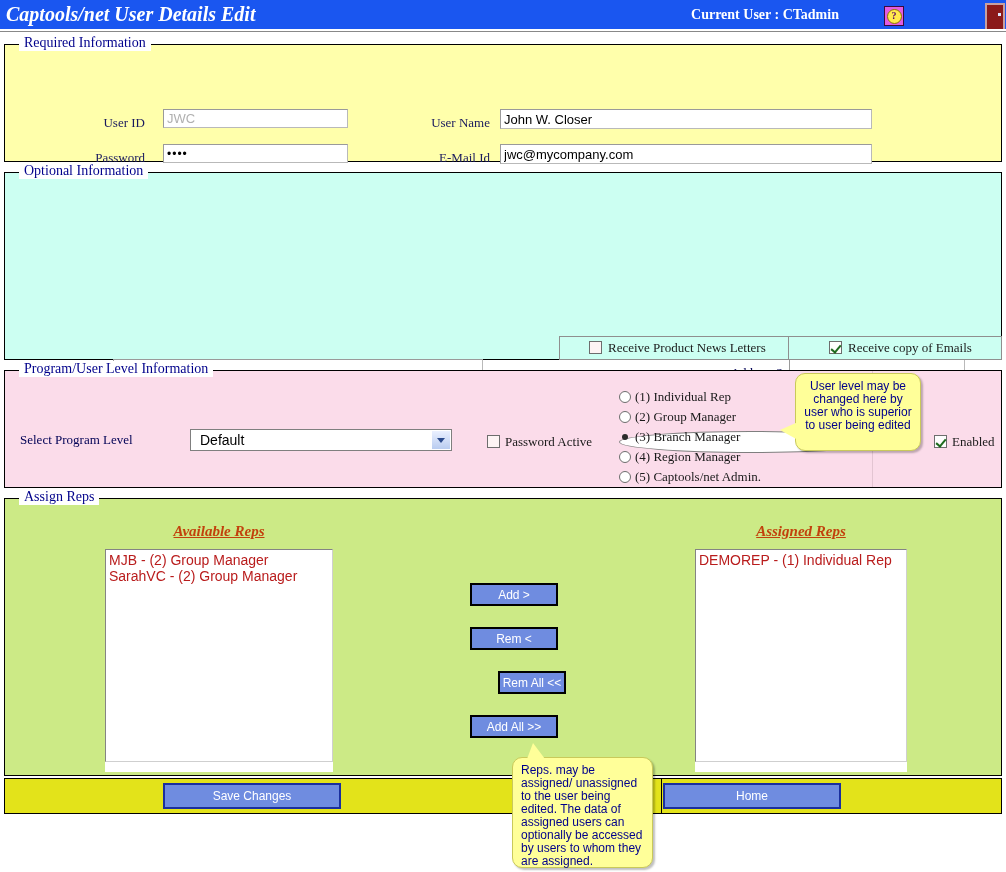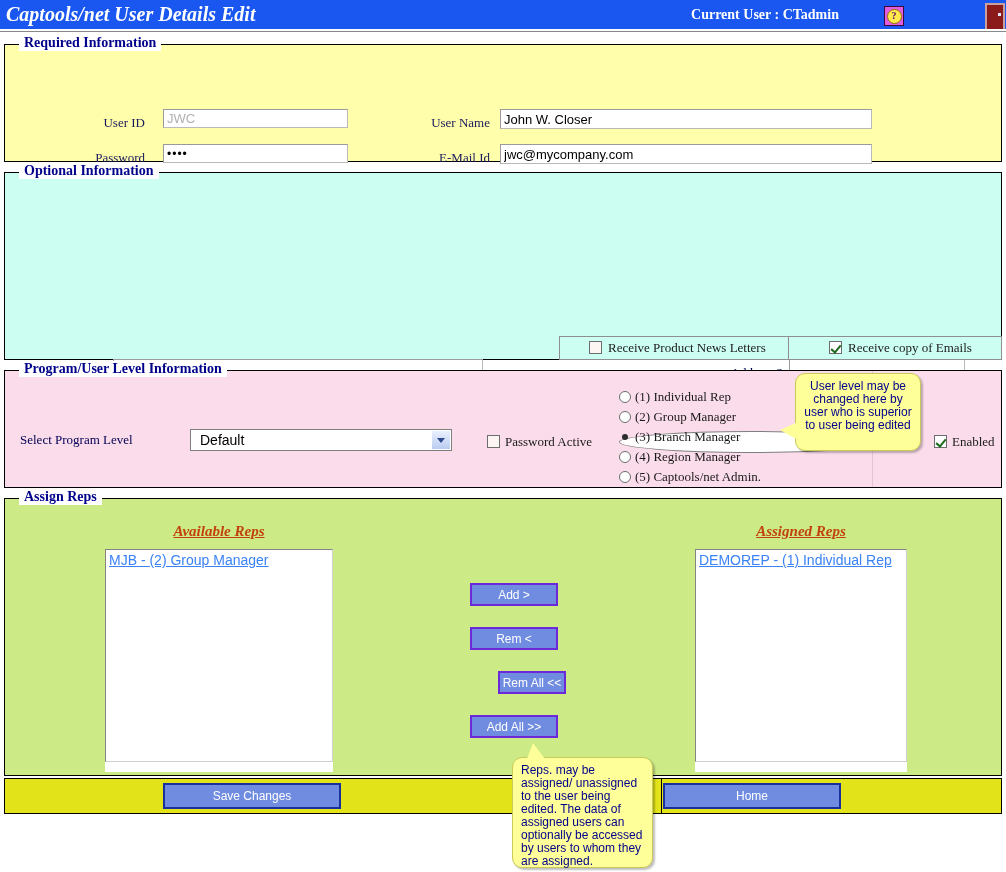--- a/index.html
+++ b/index.html
@@ -50,21 +50,21 @@
   }
   .topline{position:absolute;left:0;top:29px;width:1006px;height:3px;background:#ffffff;}
   .topline:after{content:"";position:absolute;left:0;top:2px;width:1006px;height:1px;background:#888;}
 
   
   .fs{position:absolute;box-sizing:border-box;border:1px solid #000;}
   .fs > .legend{
     position:absolute;top:-10px;left:14px;
     background:#ffffff;padding:0 5px;
     font-family:"Liberation Serif", serif;
-    font-weight:bold;font-size:14px;color:#00008b;
+    font-weight:normal;font-size:14px;color:#00008b;
     white-space:nowrap;
   }
   .fs-req{left:4px;top:44px;width:998px;height:118px;background:#ffffab;}
   .fs-opt{left:4px;top:172px;width:998px;height:188px;background:#ccfff2;}
   .fs-prog{left:4px;top:370px;width:998px;height:118px;background:#fbdcea;}
   .fs-reps{left:4px;top:498px;width:998px;height:278px;background:#ccea86;}
 
   
   .lbl{
     position:absolute;
@@ -166,29 +166,29 @@
     font-style:italic;font-weight:bold;font-size:15px;
     color:#c2410c;text-decoration:underline;
     text-align:center;white-space:nowrap;
   }
   .listbox{
     position:absolute;box-sizing:border-box;
     background:#ffffff;border:2px inset #b5b5b5;
     border-top:1px solid #848484;border-left:1px solid #848484;
     border-right:1px solid #cfcfcf;border-bottom:1px solid #cfcfcf;
     overflow:hidden;
-    font-family:"Liberation Sans", sans-serif;font-size:14px;color:#3b82f6;
-    padding:2px 3px;line-height:16px;text-decoration:underline;
+    font-family:"Liberation Sans", sans-serif;font-size:14px;color:#b91c1c;
+    padding:2px 3px;line-height:16px;
   }
   .listbox .opt{white-space:nowrap;}
   .listshadow{position:absolute;background:#ffffff;}
 
   .btn{
     position:absolute;box-sizing:border-box;
-    background:#6f8ce0;border:2px solid #6d28d9;
+    background:#6f8ce0;border:2px solid #000000;
     font-family:"Liberation Sans", sans-serif;
     font-size:12px;color:#ffffff;
     display:flex;align-items:center;justify-content:center;
     cursor:pointer;
   }
 
   
   .bottombar{
     position:absolute;left:4px;top:778px;width:998px;height:36px;
     box-sizing:border-box;background:#e3e31a;border:1px solid #000;
@@ -312,20 +312,21 @@
   <div class="fs fs-reps">
     <div class="legend">Assign Reps</div>
   </div>
 
   <div class="reps-head" style="left:105px;top:523px;width:228px;">Available Reps</div>
   <div class="reps-head" style="left:695px;top:523px;width:212px;">Assigned Reps</div>
 
   <div class="listshadow" style="left:105px;top:760px;width:228px;height:12px;"></div>
   <div class="listbox" style="left:105px;top:549px;width:228px;height:213px;">
     <div class="opt">MJB - (2) Group Manager</div>
+    <div class="opt">SarahVC - (2) Group Manager</div>
   </div>
 
   <div class="listshadow" style="left:695px;top:760px;width:212px;height:12px;"></div>
   <div class="listbox" style="left:695px;top:549px;width:212px;height:213px;">
     <div class="opt">DEMOREP - (1) Individual Rep</div>
   </div>
 
   <div class="btn" style="left:470px;top:583px;width:88px;height:23px;">Add &gt;</div>
   <div class="btn" style="left:470px;top:627px;width:88px;height:23px;">Rem &lt;</div>
   <div class="btn" style="left:498px;top:671px;width:68px;height:23px;">Rem All &lt;&lt;</div>

